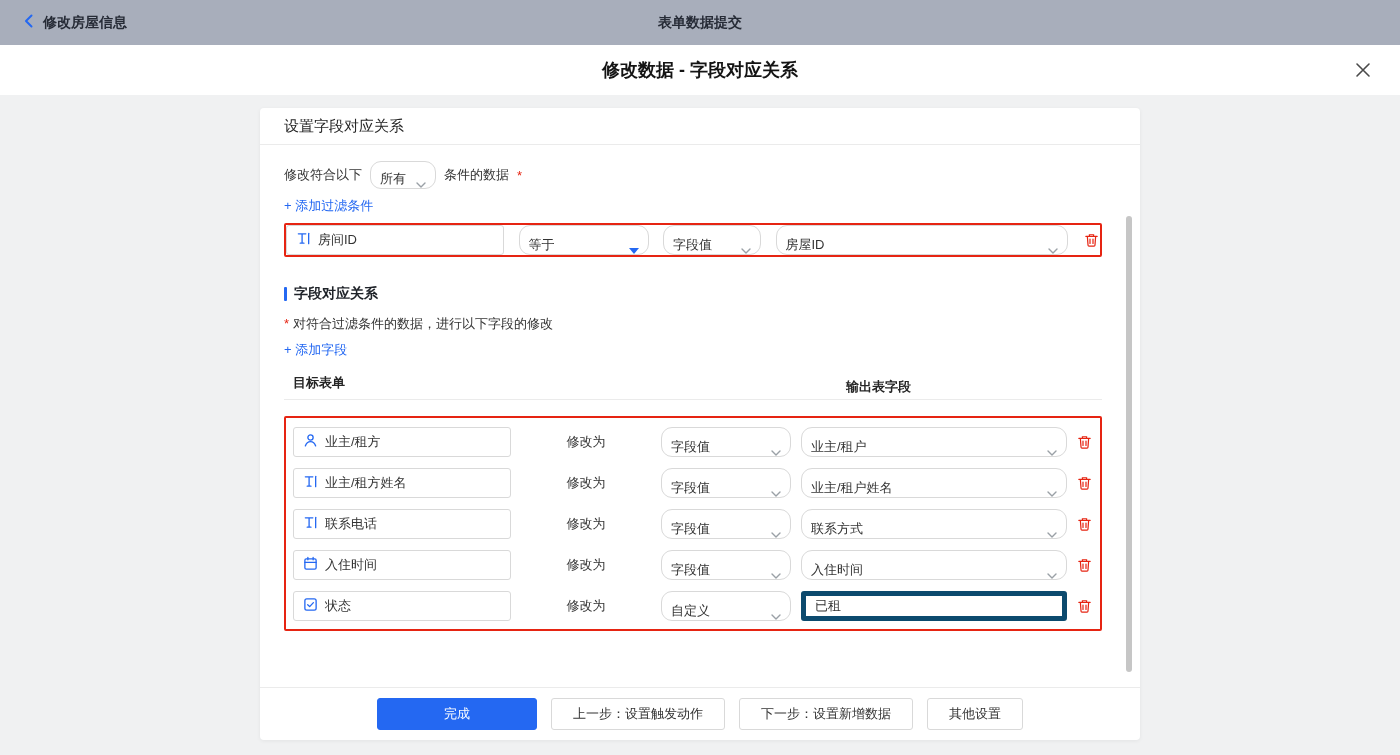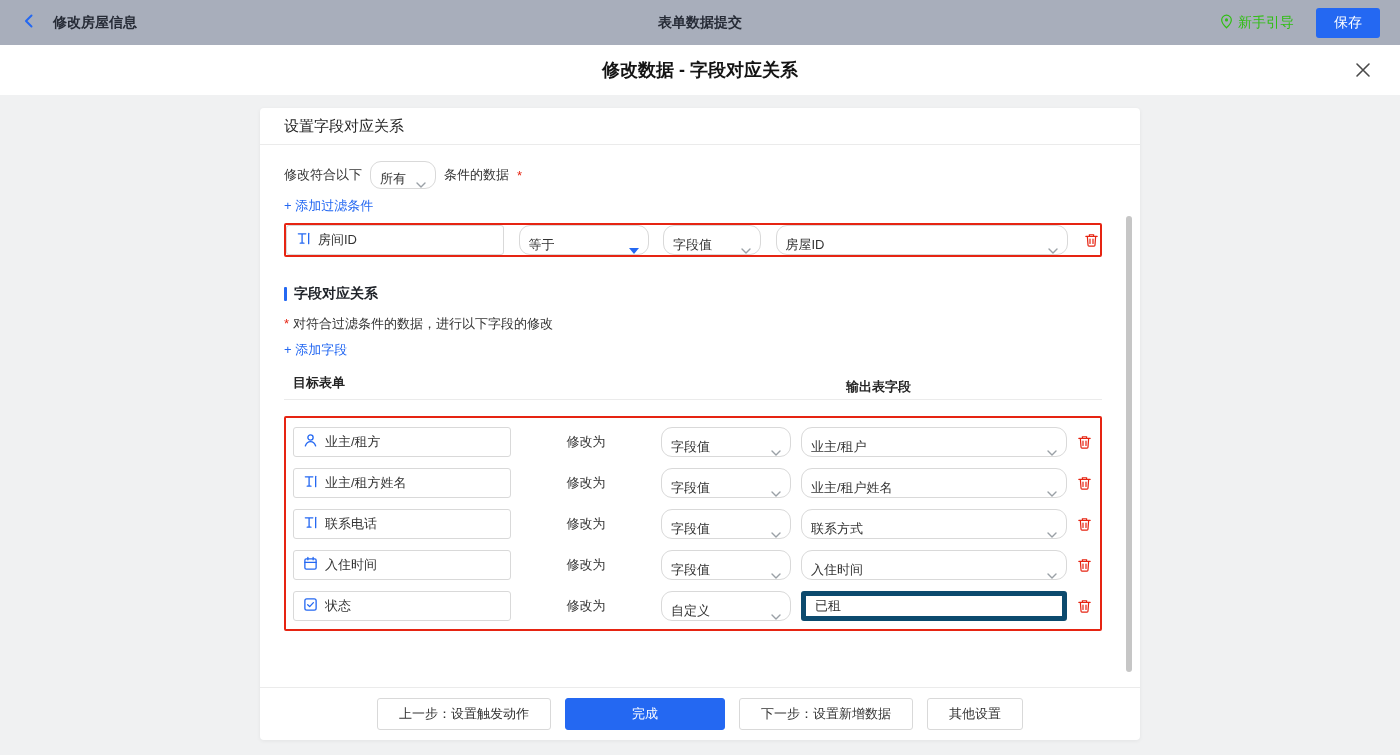--- a/index.html
+++ b/index.html
@@ -1,20 +1,20 @@
 <!DOCTYPE html>
 <html><head>
 <meta charset="utf-8">
 <style>
   * { margin:0; padding:0; box-sizing:border-box; }
   body { width:1400px; height:755px; font-family:"Liberation Sans", sans-serif; background:#f0f1f2; overflow:hidden; }
 
   
   .topbar { height:45px; background:#a8aebb; display:flex; align-items:center; padding:0 20px; position:relative; }
-  .topbar-back { display:flex; align-items:center; gap:15px; cursor:pointer; }
+  .topbar-back { display:flex; align-items:center; gap:5px; cursor:pointer; }
   .topbar-back .lbl { font-size:14px; color:#262b36; font-weight:700; }
   .topbar-title { position:absolute; left:50%; transform:translateX(-50%); font-size:14px; color:#262b36; font-weight:700; }
   .topbar-right { margin-left:auto; display:flex; align-items:center; gap:22px; }
   .guide { display:flex; align-items:center; gap:5px; color:#30bf13; font-size:14px; cursor:pointer; }
   .save-btn { width:64px; height:30px; background:#2468f2; color:#fff; border:none; border-radius:3px; font-size:14px; cursor:pointer; font-family:inherit; }
 
   
   .dialog-header { height:50px; background:#fff; display:flex; align-items:center; justify-content:center; position:relative; }
   .dialog-title { font-size:18px; font-weight:700; color:#141414; }
   .close-btn { position:absolute; right:26px; top:14px; width:22px; height:22px; cursor:pointer; display:flex; align-items:center; justify-content:center; }
@@ -68,32 +68,20 @@
 <div class="topbar">
   <div class="topbar-back">
     <span>
       <svg width="18" height="18" viewBox="0 0 18 18">
           <path d="M11.5 3.5L6 9l5.5 5.5" stroke="#2468f2" stroke-width="2" fill="none" stroke-linecap="round" stroke-linejoin="round"></path>
         </svg>
     </span>
     <span class="lbl">修改房屋信息</span>
   </div>
   <div class="topbar-title">表单数据提交</div>
-  <div class="topbar-right">
-    <div class="guide">
-      <span>
-        <svg width="13" height="15" viewBox="0 0 14 16">
-            <path d="M7 1.2a5.2 5.2 0 0 1 5.2 5.2C12.2 10 7 14.8 7 14.8S1.8 10 1.8 6.4A5.2 5.2 0 0 1 7 1.2z" stroke="#30bf13" stroke-width="1.3" fill="none"></path>
-            <circle cx="7" cy="6.3" r="1.7" fill="#30bf13"></circle>
-          </svg>
-      </span>
-      <span>新手引导</span>
-    </div>
-    <button class="save-btn">保存</button>
-  </div>
 </div>
 
 <div class="dialog-header">
   <div class="dialog-title">修改数据 - 字段对应关系</div>
   <div class="close-btn">
     <svg width="16" height="16" viewBox="0 0 16 16">
         <path d="M2 2l12 12M14 2L2 14" stroke="#4a4a4a" stroke-width="1.6" stroke-linecap="round"></path>
       </svg>
   </div>
 </div>
@@ -362,20 +350,20 @@
               </svg>
           </span>
         </div>
 
       </div>
 
       <div class="scrollbar"></div>
     </div>
 
     <div class="card-footer">
+      <button class="btn btn-primary">完成</button>
       <button class="btn">上一步：设置触发动作</button>
-      <button class="btn btn-primary">完成</button>
       <button class="btn">下一步：设置新增数据</button>
       <button class="btn">其他设置</button>
     </div>
 
   </div>
 </div>
 
 </body></html>

